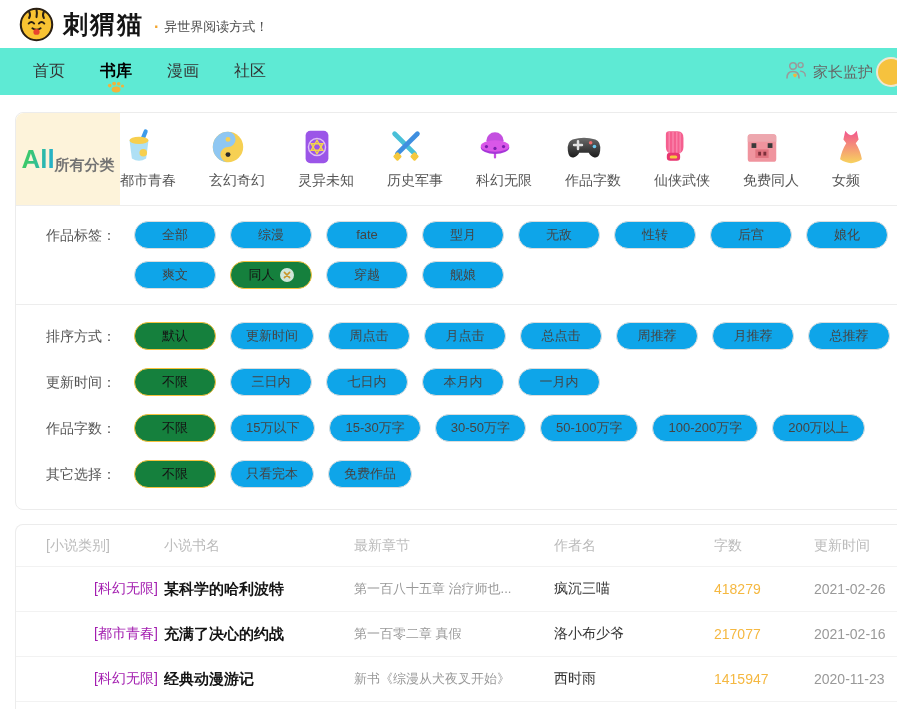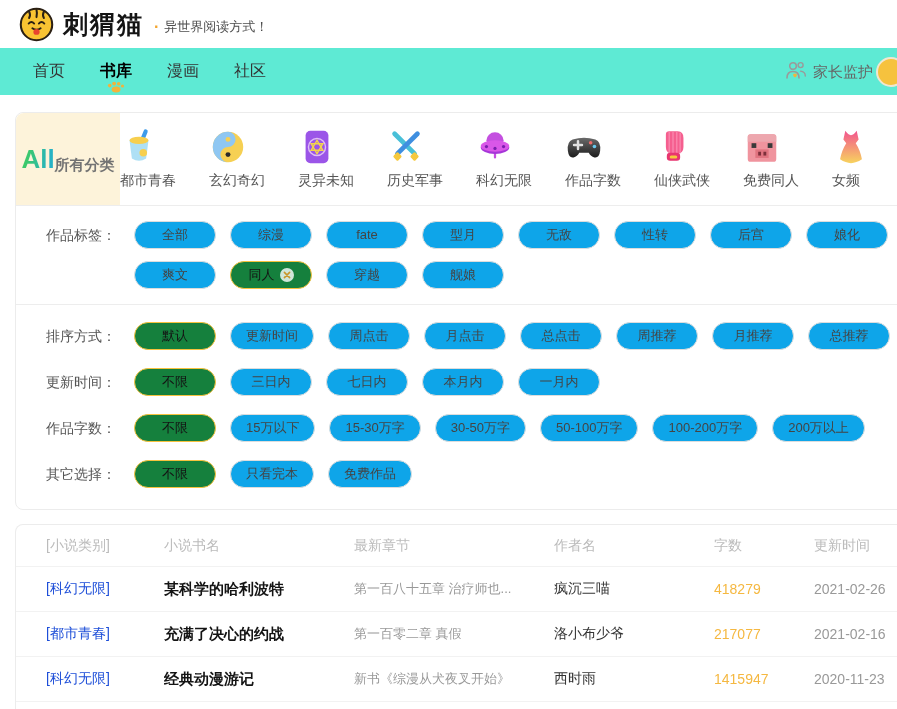--- a/index.html
+++ b/index.html
@@ -51,21 +51,21 @@
     border:1px solid #ddd; border-radius:14px; background:#0ea5e9; font-size:13px; color:#444;
     cursor:pointer; display:flex; align-items:center; justify-content:center; gap:5px; }
   .pill.selected { background:#15803d; border-color:#f6c23e; color:#141414; font-weight:normal; }
   .pill .tag-close { line-height:0; display:inline-flex; }
 
   
   .t-row { display:grid; grid-template-columns:118px 190px 200px 160px 100px 110px;
     align-items:center; padding-left:30px; height:45px; border-top:1px solid #f2f2f2; font-size:14px; }
   .t-head { height:41px; border-top:none; color:#bbbbbb; }
   .t-head > div { font-size:14px; }
-  .c-cat { color:#1d4ed8; }
+  .c-cat { color:#a21caf;margin-left:48px; }
   .c-title { color:#141414; font-weight:bold; font-size:15px; cursor:pointer;
     white-space:nowrap; overflow:hidden; }
   .c-chapter { color:#999; font-size:13px; cursor:pointer; white-space:nowrap; overflow:hidden; }
   .c-author { color:#333; cursor:pointer; }
   .c-words { color:#f5b841; }
   .c-date { color:#999; }
 </style>
 </head>
 <body>
 

